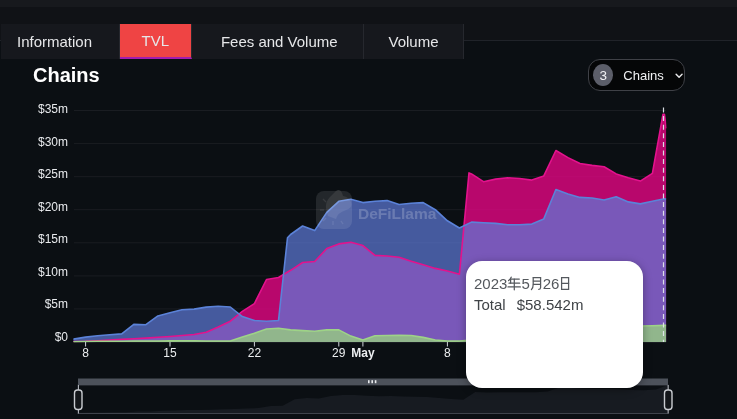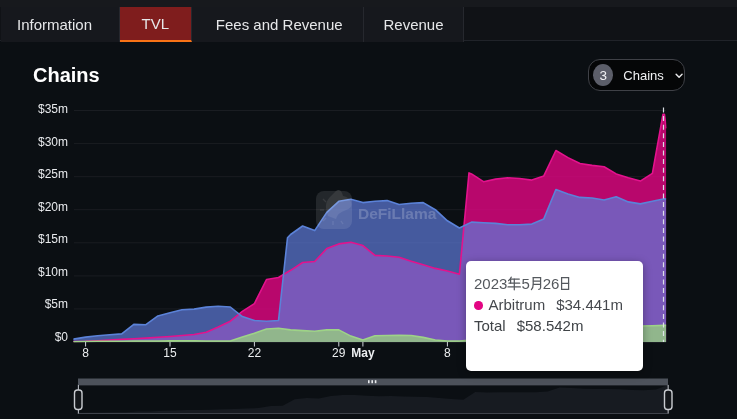--- a/index.html
+++ b/index.html
@@ -1,26 +1,26 @@
 <!DOCTYPE html>
 <html><head><meta charset="utf-8">
 <style>
   html,body{margin:0;padding:0;background:#0b0f13;width:737px;height:419px;overflow:hidden;font-family:"Liberation Sans",sans-serif;}
   #root{position:relative;width:737px;height:419px;background:#0b0f13;}
   #tabbar{position:absolute;left:0;top:0;width:737px;height:41px;background:#101216;box-sizing:border-box;border-bottom:1px solid #202329;}
   #tabbar:before{content:"";position:absolute;left:0;top:0;width:737px;height:6.5px;background:#17191d;}
-  #tabs{position:absolute;left:1px;top:7px;height:34.5px;display:flex;background:#16181d;text-align:center;}
+  #tabs{position:absolute;left:1px;top:24px;height:34.5px;display:flex;background:#16181d;text-align:center;}
   .tab{display:flex;align-items:center;justify-content:center;color:#e6e7e9;font-size:15px;font-weight:500;border-right:1px solid #26282e;box-sizing:border-box;}
-  .tab.active{background:#7f1d1d;border-bottom:2px solid #f97316;}
+  .tab.active{background:#ef4444;border-bottom:2px solid #a21caf;}
   #chains{position:absolute;left:33px;top:64px;color:#fff;font-size:20px;font-weight:bold;}
   #btn{position:absolute;left:588px;top:59px;width:97px;height:32px;box-sizing:border-box;border:1px solid #3f4147;border-radius:12px;background:#050607;display:flex;align-items:center;}
   #btn .badge{width:22px;height:22px;border-radius:50%;background:#5c5e69;color:#f2f2f4;font-size:13.5px;display:flex;align-items:center;justify-content:center;margin-left:4px;}
   #btn .lbl{color:#f0f1f3;font-size:13px;margin-left:10px;}
   #chart{position:absolute;left:0;top:0;}
-  #tooltip{position:absolute;left:466px;top:261px;width:177px;height:110px;box-sizing:border-box;background:#ffffff;border-radius:5px;padding:11.5px 0 0 8px;color:#46494e;font-size:15px;line-height:21px;box-shadow:0 2px 8px rgba(0,0,0,0.35);}
+  #tooltip{position:absolute;left:466px;top:261px;width:177px;height:127px;box-sizing:border-box;background:#ffffff;border-radius:16px;padding:11.5px 0 0 8px;color:#46494e;font-size:15px;line-height:21px;box-shadow:0 2px 8px rgba(0,0,0,0.35);}
   .dot{display:inline-block;width:8.5px;height:8.5px;border-radius:50%;margin-right:6px;}
   .sep{display:inline-block;width:11px;}
 </style></head>
 <body>
 <div id="root">
 <svg id="chart" width="737" height="419" viewBox="0 0 737 419">
 <g>
 <line x1="74" x2="666" y1="308.9" y2="308.9" stroke="#1a1d22" stroke-width="1"></line>
         <line x1="74" x2="666" y1="275.9" y2="275.9" stroke="#1a1d22" stroke-width="1"></line>
         <line x1="74" x2="666" y1="242.8" y2="242.8" stroke="#1a1d22" stroke-width="1"></line>
@@ -94,22 +94,22 @@
 <line x1="78.5" y1="385" x2="78.5" y2="413.5" stroke="#aeb2b8" stroke-width="1"></line>
 <line x1="668.2" y1="385" x2="668.2" y2="413.5" stroke="#aeb2b8" stroke-width="1"></line>
 <rect x="74.5" y="390" width="7.5" height="19.5" rx="3" fill="#13161a" stroke="#c9ccd1" stroke-width="1.4"></rect>
 <rect x="664.5" y="390" width="7.5" height="19.5" rx="3" fill="#13161a" stroke="#c9ccd1" stroke-width="1.4"></rect>
 </g>
 </svg>
 <div id="tabbar">
       <div id="tabs">
   <div class="tab" style="width:119px;padding-right:11px">Information</div>
   <div class="tab active" style="width:71.5px">TVL</div>
-  <div class="tab" style="width:172.5px;padding-left:4px">Fees and Revenue</div>
-  <div class="tab" style="width:100px">Revenue</div>
+  <div class="tab" style="width:172.5px;padding-left:4px">Fees and Volume</div>
+  <div class="tab" style="width:100px">Volume</div>
 </div>
     </div>
 <div id="chains">Chains</div>
 <div id="btn">
       <span class="badge">3</span>
       <span class="lbl">Chains</span>
 <svg width="11" height="11" viewBox="0 0 12 12" style="margin-left:10px">
         <path d="M2.5 4.5 L6 8 L9.5 4.5" stroke="#e8e9eb" stroke-width="1.7" fill="none" stroke-linecap="round" stroke-linejoin="round"></path>
       </svg>
 </div>
@@ -129,15 +129,14 @@
             <path d="M3.2 1.6 V8.6 Q3.2 11.8 1.4 13.6"></path>
             <path d="M3.4 5.1 H10.3"></path>
             <path d="M3.4 8.4 H10.3"></path>
           </g>
         </svg>26<svg width="12" height="15" viewBox="0 0 12 15" style="vertical-align:-2px">
           <g stroke="#55595e" stroke-width="1.25" fill="none" stroke-linecap="round">
             <path d="M2.6 1.6 H9.6 V13.3 H2.6 Z"></path>
             <path d="M2.6 7.3 H9.6"></path>
           </g>
         </svg></div>
-  <div><span class="dot" style="background:#e30583"></span>Arbitrum<span class="sep"></span>$34.441m</div>
   <div style="font-weight:normal;color:#3f4347">Total<span class="sep"></span>$58.542m</div>
 </div>
 </div>
 </body></html>

